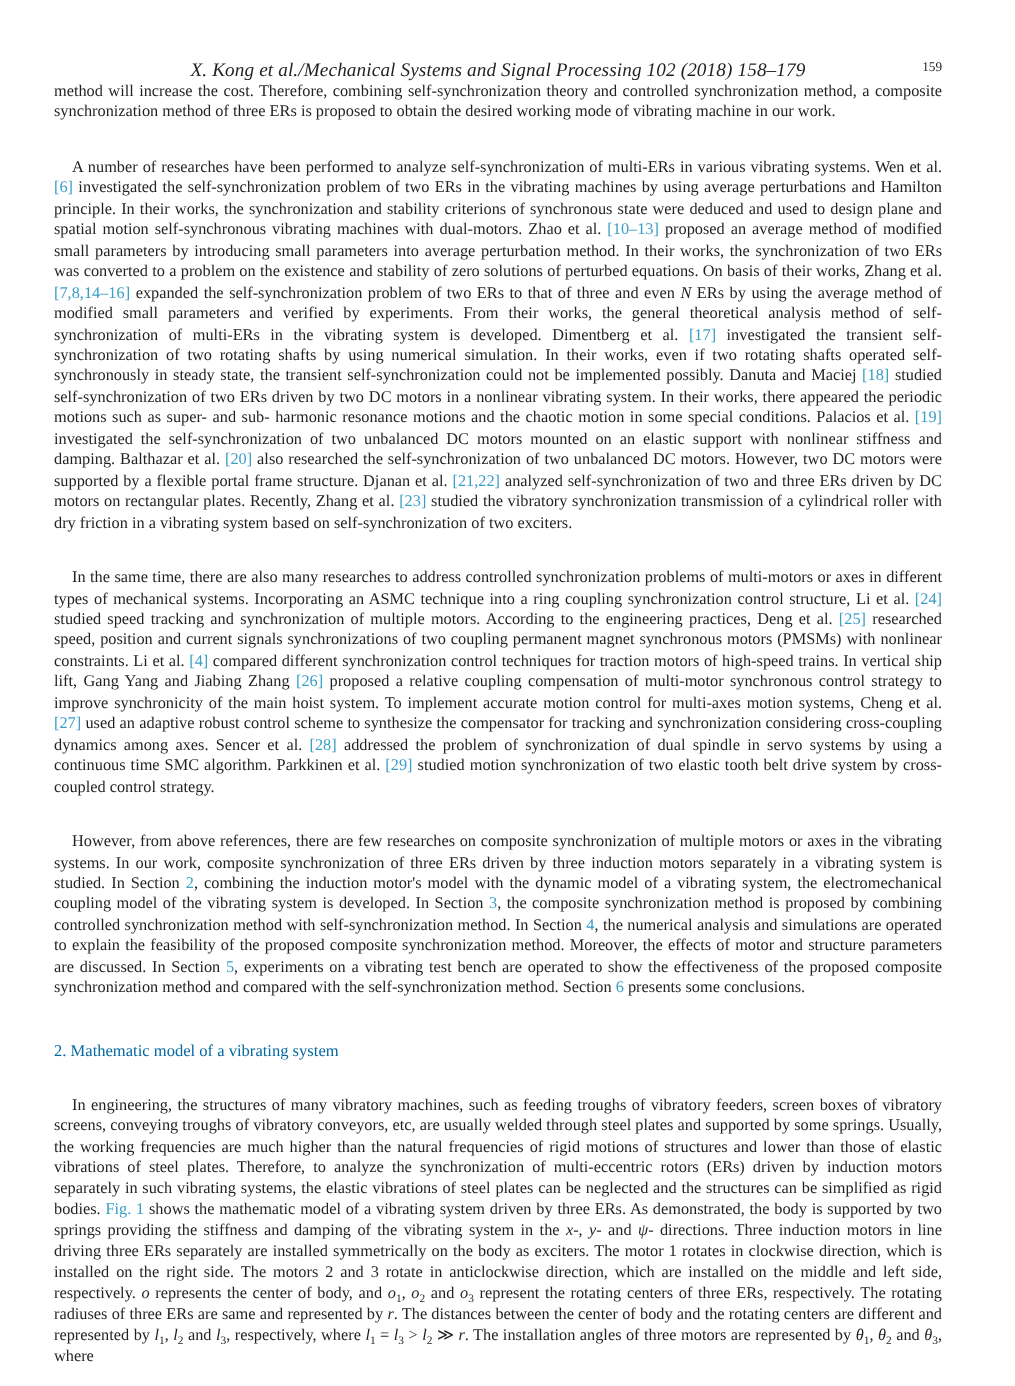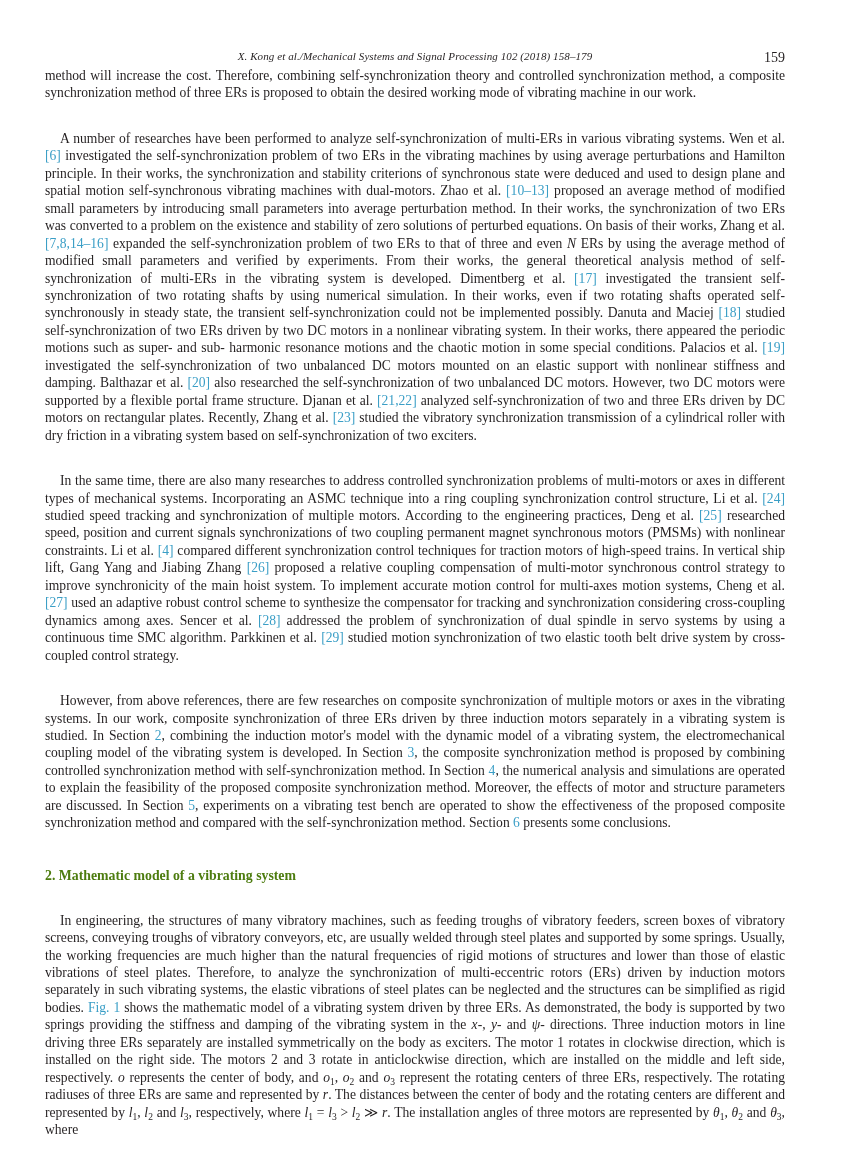--- a/index.html
+++ b/index.html
@@ -19,29 +19,29 @@
   .header {
     position: absolute;
     top: 50px;
     left: 45px;
     width: 740px;
     height: 16px;
   }
   .running-title {
     text-align: center;
     font-style: italic;
-    font-size: 11px;
+    font-size: 16px;
     color: #231f20;
     letter-spacing: 0.1px;
   }
   .page-number {
     position: absolute;
     right: 0;
     top: 0;
-    font-size: 14px;
+    font-size: 11px;
     font-style: normal;
     color: #231f20;
   }
   .content {
     position: absolute;
     top: 67px;
     left: 45px;
     width: 740px;
   }
   .para {
@@ -52,23 +52,23 @@
     hyphens: auto;
     -webkit-hyphens: auto;
   }
   .para.indent {
     text-indent: 15px;
     margin-top: 28px;
   }
   .section-heading {
     font-size: 13.8px;
     line-height: 17px;
-    font-weight: bold;
+    font-weight: normal;
     margin: 35px 0 19px 0;
-    color: #4d7c0f;
+    color: #0369a1;
   }
   .cite {
     color: var(--link-color, #3a9ec6);
     text-decoration: none;
     cursor: pointer;
   }
   .mvar {
     font-style: italic;
   }
   sub.msub {

